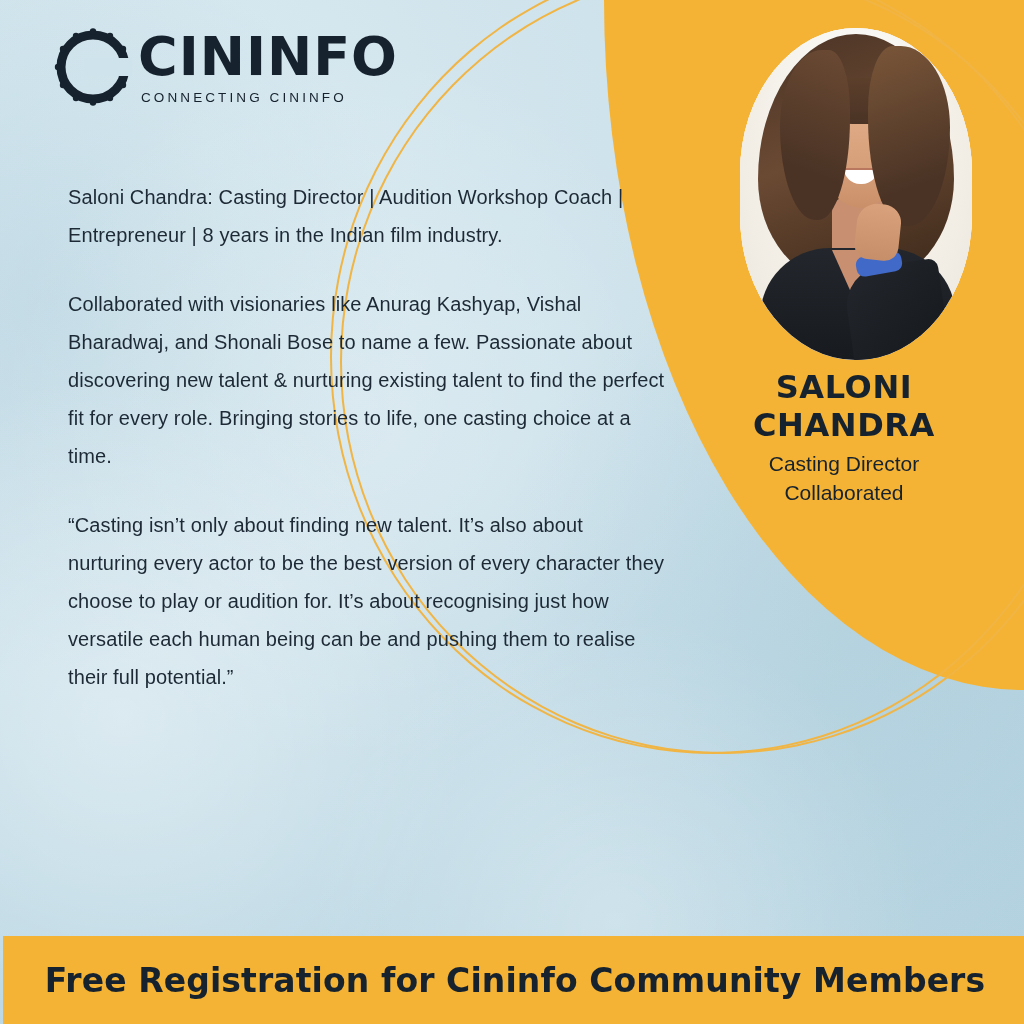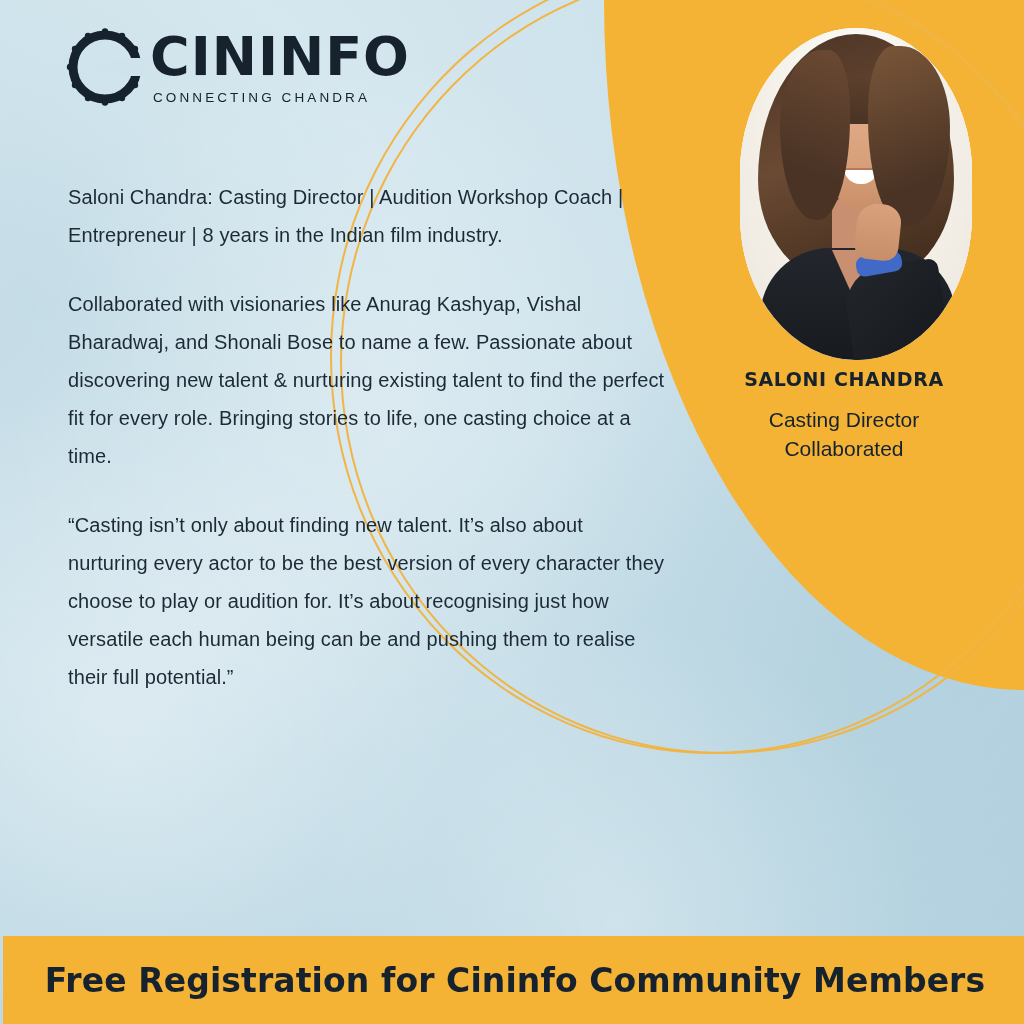--- a/index.html
+++ b/index.html
@@ -60,21 +60,21 @@
     top: -30px;
     right: -80px;
     width: 760px;
     height: 780px;
   }
 
   
   .logo {
     position: absolute;
     top: 28px;
-    left: 66px;
+    left: 54px;
     display: flex;
     align-items: center;
   }
   .logo-mark {
     width: 78px;
     height: 78px;
     flex: 0 0 78px;
     position: relative;
   }
   .logo-text-wrap {
@@ -279,28 +279,28 @@
     position: absolute;
     top: 368px;
     right: 30px;
     width: 300px;
     text-align: center;
     color: #16222e;
   }
   .caption-name {
     font-family: "DejaVu Sans", sans-serif;
     font-weight: bold;
-    font-size: 19px;
+    font-size: 32px;
     letter-spacing: 0.6px;
     line-height: 1.2;
   }
   .caption-role {
     font-size: 21px;
     line-height: 29px;
-    margin-top: 14px;
+    margin-top: 4px;
   }
 
   
   .footer {
     position: absolute;
     left: 3px;
     bottom: 0;
     width: 1024px;
     height: 88px;
     background: #f5b335;
@@ -342,21 +342,21 @@
           <circle cx="9" cy="57" r="3.2"></circle>
           <circle cx="4" cy="39" r="3.2"></circle>
           <circle cx="9" cy="21" r="3.2"></circle>
           <circle cx="22" cy="8" r="3.2"></circle>
         </g>
         <rect x="30" y="30" width="48" height="18" fill="#cfe3ec"></rect>
       </svg>
     </div>
     <div class="logo-text-wrap">
       <div class="logo-word">CININFO</div>
-      <div class="logo-tag">CONNECTING CHANDRA</div>
+      <div class="logo-tag">CONNECTING CININFO</div>
     </div>
   </div>
 
   <div class="body-copy">
     <p>Saloni Chandra: Casting Director | Audition Workshop Coach | Entrepreneur | 8 years in the Indian film industry.</p>
     <p>Collaborated with visionaries like Anurag Kashyap, Vishal Bharadwaj, and Shonali Bose to name a few. Passionate about discovering new talent &amp; nurturing existing talent to find the perfect fit for every role. Bringing stories to life, one casting choice at a time.</p>
     <p>“Casting isn’t only about finding new talent. It’s also about nurturing every actor to be the best version of every character they choose to play or audition for. It’s about recognising just how versatile each human being can be and pushing them to realise their full potential.”</p>
   </div>
 
   <div class="headshot">

